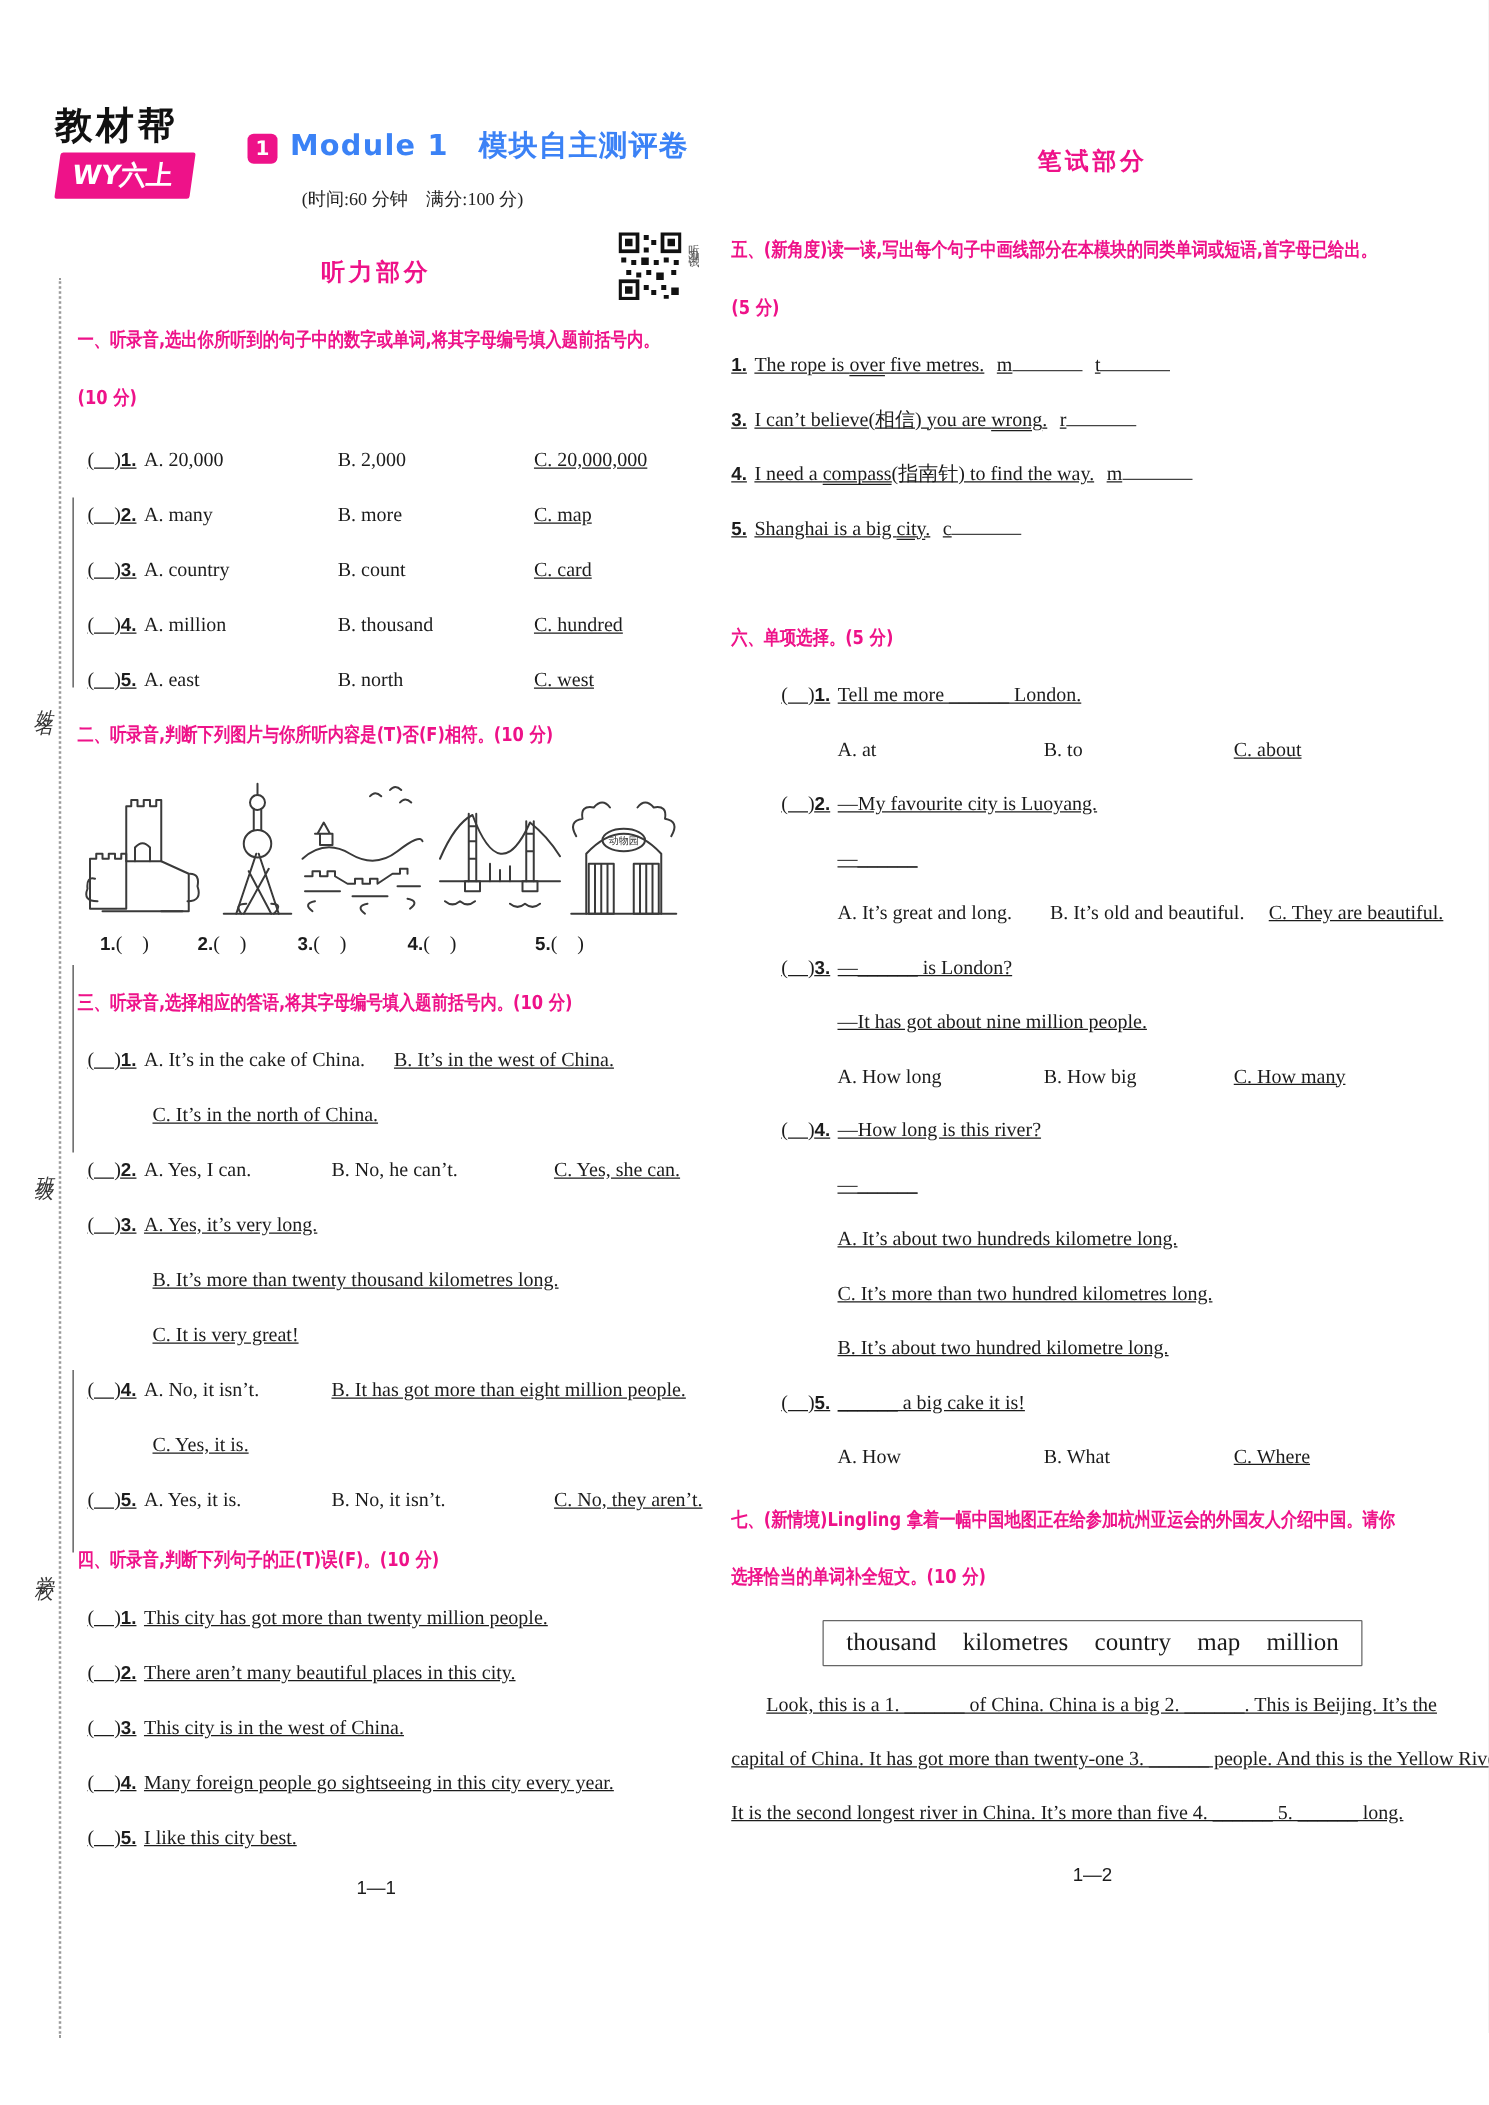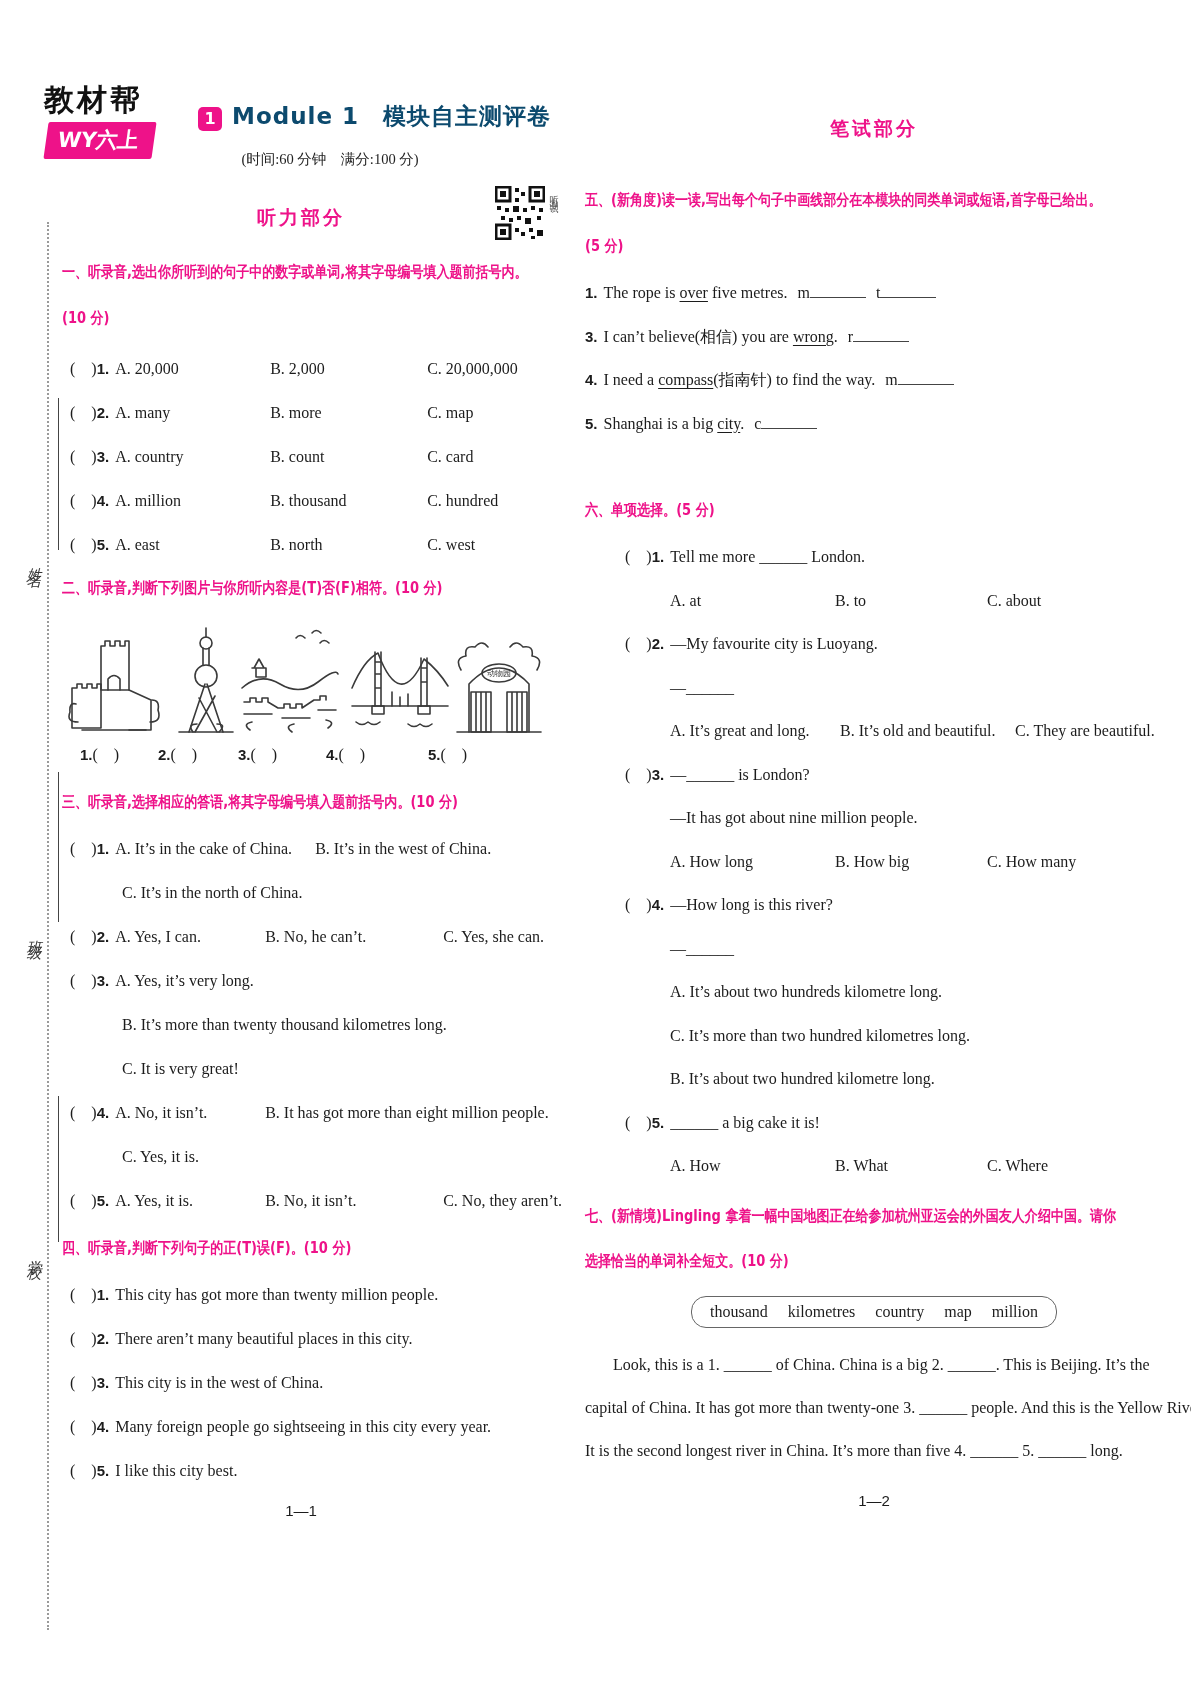--- a/index.html
+++ b/index.html
@@ -8,36 +8,36 @@
   
   .brand-logo{position:absolute;left:44px;top:80px;font-family:"DejaVu Sans",sans-serif;
         font-weight:900;font-size:30px;letter-spacing:3px;color:#111;}
   .brand-badge{position:absolute;left:46px;top:122px;background:#ee1289;color:#fff;
         font-family:"DejaVu Sans",sans-serif;font-weight:800;font-size:21px;
         padding:4px 16px 5px 12px;transform:skewX(-8deg);border-radius:2px;}
   .title-num{position:absolute;left:198px;top:107px;width:24px;height:24px;background:#ee1289;
         color:#fff;border-radius:5px;text-align:center;line-height:24px;
         font-family:"DejaVu Sans",sans-serif;font-weight:700;font-size:16px;}
   .paper-title{position:absolute;left:232px;top:101px;font-family:"DejaVu Sans",sans-serif;
-        font-weight:800;font-size:23px;letter-spacing:1px;color:#0c4a6e;}
+        font-weight:800;font-size:23px;letter-spacing:1px;color:#3b82f6;}
   .paper-meta{position:absolute;left:180px;top:150px;width:300px;text-align:center;
         font-size:14.5px;color:#222;}
   
   .bind-line{position:absolute;left:47px;top:222px;height:1408px;border-left:2px dotted #9a9a9a;}
   .vrule{position:absolute;width:1px;background:#444;}
   .vlabel{position:absolute;writing-mode:vertical-rl;font-style:italic;font-size:15px;
         letter-spacing:5px;color:#333;}
   
   .pink{color:#ee1289;}
   .part-title{position:absolute;font-family:"DejaVu Sans",sans-serif;font-weight:800;
         font-size:19px;letter-spacing:3px;text-align:center;}
   .cnh{position:absolute;font-family:"DejaVu Sans",sans-serif;font-weight:800;font-size:15.5px;
         white-space:nowrap;transform:scaleX(.84);transform-origin:0 50%;}
   .block{position:absolute;}
-  .row{line-height:26px;height:26px;margin-bottom:18px;white-space:nowrap;font-size:16px;}
+  .row{line-height:26px;height:26px;margin-bottom:18px;white-space:nowrap;font-size:16px;text-decoration:underline;}
   .row.s{margin-bottom:17.5px;}
   .br{font-size:16px;}
   .n{font-family:"Liberation Sans",sans-serif;font-weight:700;font-size:15px;padding-right:6px;}
   .ca{display:inline-block;width:155px;}
   .cb{display:inline-block;width:157px;}
   .ind{padding-left:52px;}
   .ind85{padding-left:85px;}
   .oa{display:inline-block;width:165px;}
   .ob{display:inline-block;width:152px;}
   .u{text-decoration:underline;text-underline-offset:3px;}
@@ -46,22 +46,22 @@
   .pics{position:absolute;top:615px;left:62px;width:478px;height:125px;}
   .pic{position:absolute;bottom:0;}
   .pic svg{stroke:#3a3a3a;stroke-width:1.6;fill:none;stroke-linecap:round;stroke-linejoin:round;}
   .slots{position:absolute;top:745px;left:62px;width:478px;height:26px;}
   .slot{position:absolute;font-size:16px;}
   .slot b{font-family:"Liberation Sans",sans-serif;font-weight:700;font-size:15px;}
   .qr-wrap{position:absolute;left:495px;top:186px;}
   .qr-caption{position:absolute;left:52px;top:2px;writing-mode:vertical-rl;font-size:9px;
         color:#555;letter-spacing:3px;font-family:"DejaVu Sans",sans-serif;}
   .wordbox{position:absolute;left:585px;top:1296px;width:578px;text-align:center;}
-  .wordbox span{display:inline-block;border:1px solid #666;border-radius:15px;
-        padding:6px 18px;font-size:16px;word-spacing:16px;text-align:center;}
+  .wordbox span{display:inline-block;border:1px solid #666;border-radius:1px;
+        padding:6px 18px;font-size:20px;word-spacing:16px;text-align:center;}
   .passage{position:absolute;left:585px;top:1352px;width:595px;font-size:15px;}
   .passage .row{margin-bottom:17px;}
   .p-indent{text-indent:28px;}
   .footer{position:absolute;font-size:15px;text-align:center;
         font-family:"Liberation Sans",sans-serif;}
 </style>
 </head>
 <body>
 
 <div class="page">

